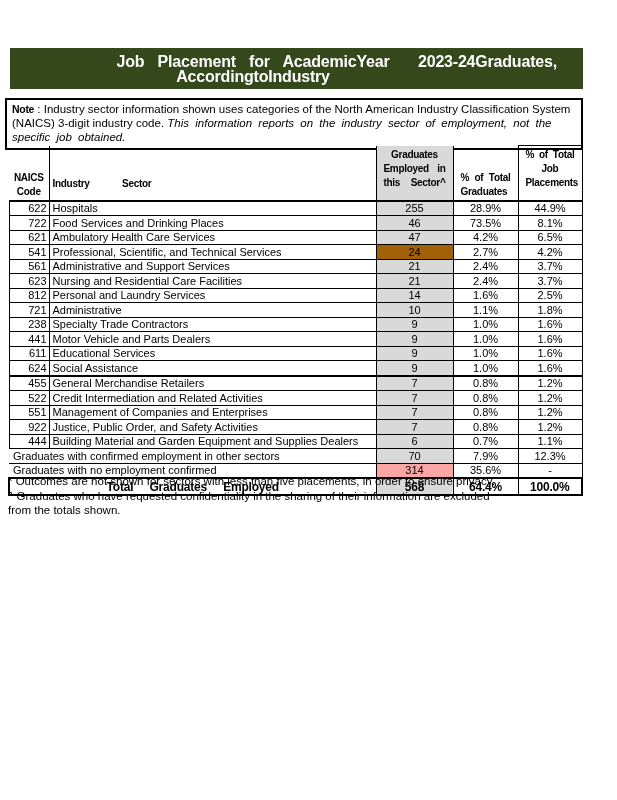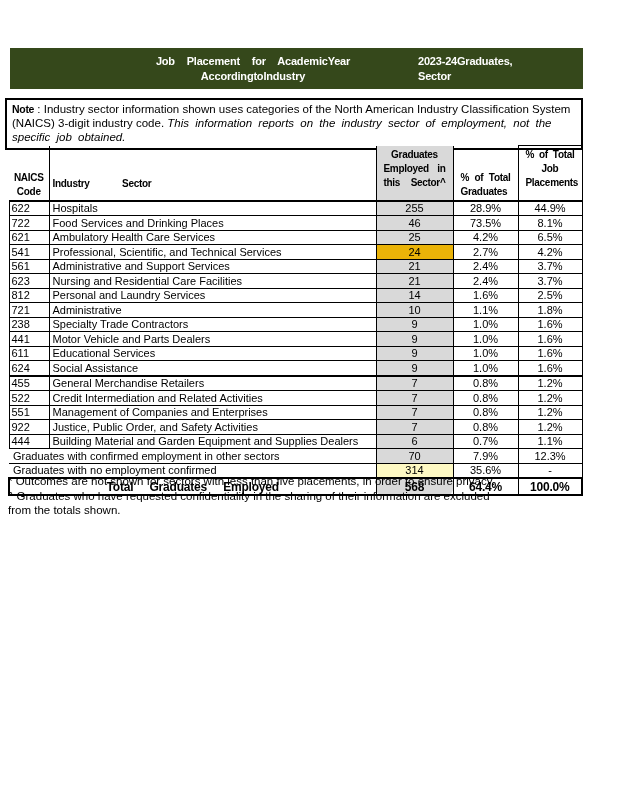--- a/index.html
+++ b/index.html
@@ -3,21 +3,21 @@
 <meta charset="utf-8">
 <style>
   html,body{margin:0;padding:0;background:#fff;}
   .page{
     position:relative;width:617px;height:800px;background:#ffffff;overflow:hidden;
     font-family:"Liberation Sans", sans-serif;color:#000;
   }
   
   .title-bar{
     position:absolute;left:10px;top:48px;width:573px;height:41px;
-    background:#35481B;color:#ffffff;font-weight:bold;font-size:11px;
+    background:#35481B;color:#ffffff;font-weight:bold;font-size:16px;
     display:flex;letter-spacing:-0.2px;
   }
   .title-left{width:330px;padding-top:6px;padding-left:78px;text-align:center;line-height:15px;word-spacing:9px;}
   .title-right{flex:1;padding-top:6px;text-align:left;line-height:15px;}
   
   .note-box{
     position:absolute;left:5px;top:98px;width:564px;
     border:2px solid #000;padding:2px 5px 4px 5px;
     font-size:11.5px;line-height:14px;
   }
@@ -39,21 +39,21 @@
   th.h-grads{vertical-align:top;background:#D9D9D9;border-left:1px solid #000;border-right:1px solid #000;padding-top:2px;}
   th.h-pctg{vertical-align:bottom;padding-bottom:1px;}
   th.h-pctp{vertical-align:top;border-top:1px solid #000;border-left:1px solid #000;border-right:1px solid #000;padding-top:2px;}
   .jline{text-align:justify;text-align-last:justify;padding:0 7px;}
   .cline{text-align:center;}
   .lline{text-align:left;padding-left:7px;}
   tbody td{
     height:13.5px;padding:0 2px;border:1px solid #000;line-height:12px;
     overflow:hidden;white-space:nowrap;
   }
-  td.code{text-align:left;}
+  td.code{text-align:right;}
   td.sector{text-align:left;padding-left:3px;}
   td.num{text-align:center;}
   td.gray{background:#D9D9D9;}
   tr.thick-below td{border-bottom:2px solid #000;}
   td.merge-label{border-left:none;text-align:left;padding-left:4px;}
   tr.total-row td{
     height:15px;font-weight:bold;font-size:12px;letter-spacing:-0.2px;
     border-top:2px solid #000;border-bottom:2px solid #000;
   }
   tr.total-row td:first-child{border-left:2px solid #000;}
@@ -67,21 +67,20 @@
 
 <div class="page">
 
   <div class="title-bar" style="background: rgb(53, 72, 27);">
     <div class="title-left">
       <div>Job Placement for AcademicYear</div>
       <div>AccordingtoIndustry</div>
     </div>
     <div class="title-right">
       <div>2023-24Graduates,</div>
-      <div>Sector</div>
     </div>
   </div>
 
   <div class="note-box"><span class="note-label">Note</span><span> : Industry sector information shown uses categories of the North American Industry Classification System (NAICS) 3-digit industry code. </span><span class="note-italic">This information reports on the industry sector of employment, not the specific job obtained.</span></div>
 
   <table class="main">
     <colgroup>
       <col class="c-code">
         <col class="c-sector">
         <col class="c-grads">
@@ -122,28 +121,28 @@
         <tr>
           <td class="code">722</td>
           <td class="sector">Food Services and Drinking Places</td>
           <td class="num gray" style="background: rgb(217, 217, 217);">46</td>
           <td class="num">73.5%</td>
           <td class="num">8.1%</td>
         </tr>
         <tr>
           <td class="code">621</td>
           <td class="sector">Ambulatory Health Care Services</td>
-          <td class="num gray" style="background: rgb(217, 217, 217);">25</td>
+          <td class="num gray" style="background: rgb(217, 217, 217);">47</td>
           <td class="num">4.2%</td>
           <td class="num">6.5%</td>
         </tr>
         <tr>
           <td class="code">541</td>
           <td class="sector">Professional, Scientific, and Technical Services</td>
-          <td class="num gray" style="background: #eab308;">24</td>
+          <td class="num gray" style="background: #a16207;">24</td>
           <td class="num">2.7%</td>
           <td class="num">4.2%</td>
         </tr>
         <tr>
           <td class="code">561</td>
           <td class="sector">Administrative and Support Services</td>
           <td class="num gray" style="background: rgb(217, 217, 217);">21</td>
           <td class="num">2.4%</td>
           <td class="num">3.7%</td>
         </tr>
@@ -234,21 +233,21 @@
       </tbody>
     <tbody>
       <tr>
         <td colspan="2" class="merge-label">Graduates with confirmed employment in other sectors</td>
         <td class="num gray" style="background: rgb(217, 217, 217);">70</td>
         <td class="num">7.9%</td>
         <td class="num">12.3%</td>
       </tr>
       <tr>
         <td colspan="2" class="merge-label">Graduates with no employment confirmed</td>
-        <td class="num gray" style="background: #fef9c3;">314</td>
+        <td class="num gray" style="background: #fca5a5;">314</td>
         <td class="num">35.6%</td>
         <td class="num">-</td>
       </tr>
       <tr class="total-row">
         <td colspan="2" class="total-label">Total Graduates Employed</td>
         <td class="num gray" style="background: rgb(217, 217, 217); border-radius: 6px;">568</td>
         <td class="num">64.4%</td>
         <td class="num">100.0%</td>
       </tr>
     </tbody>

